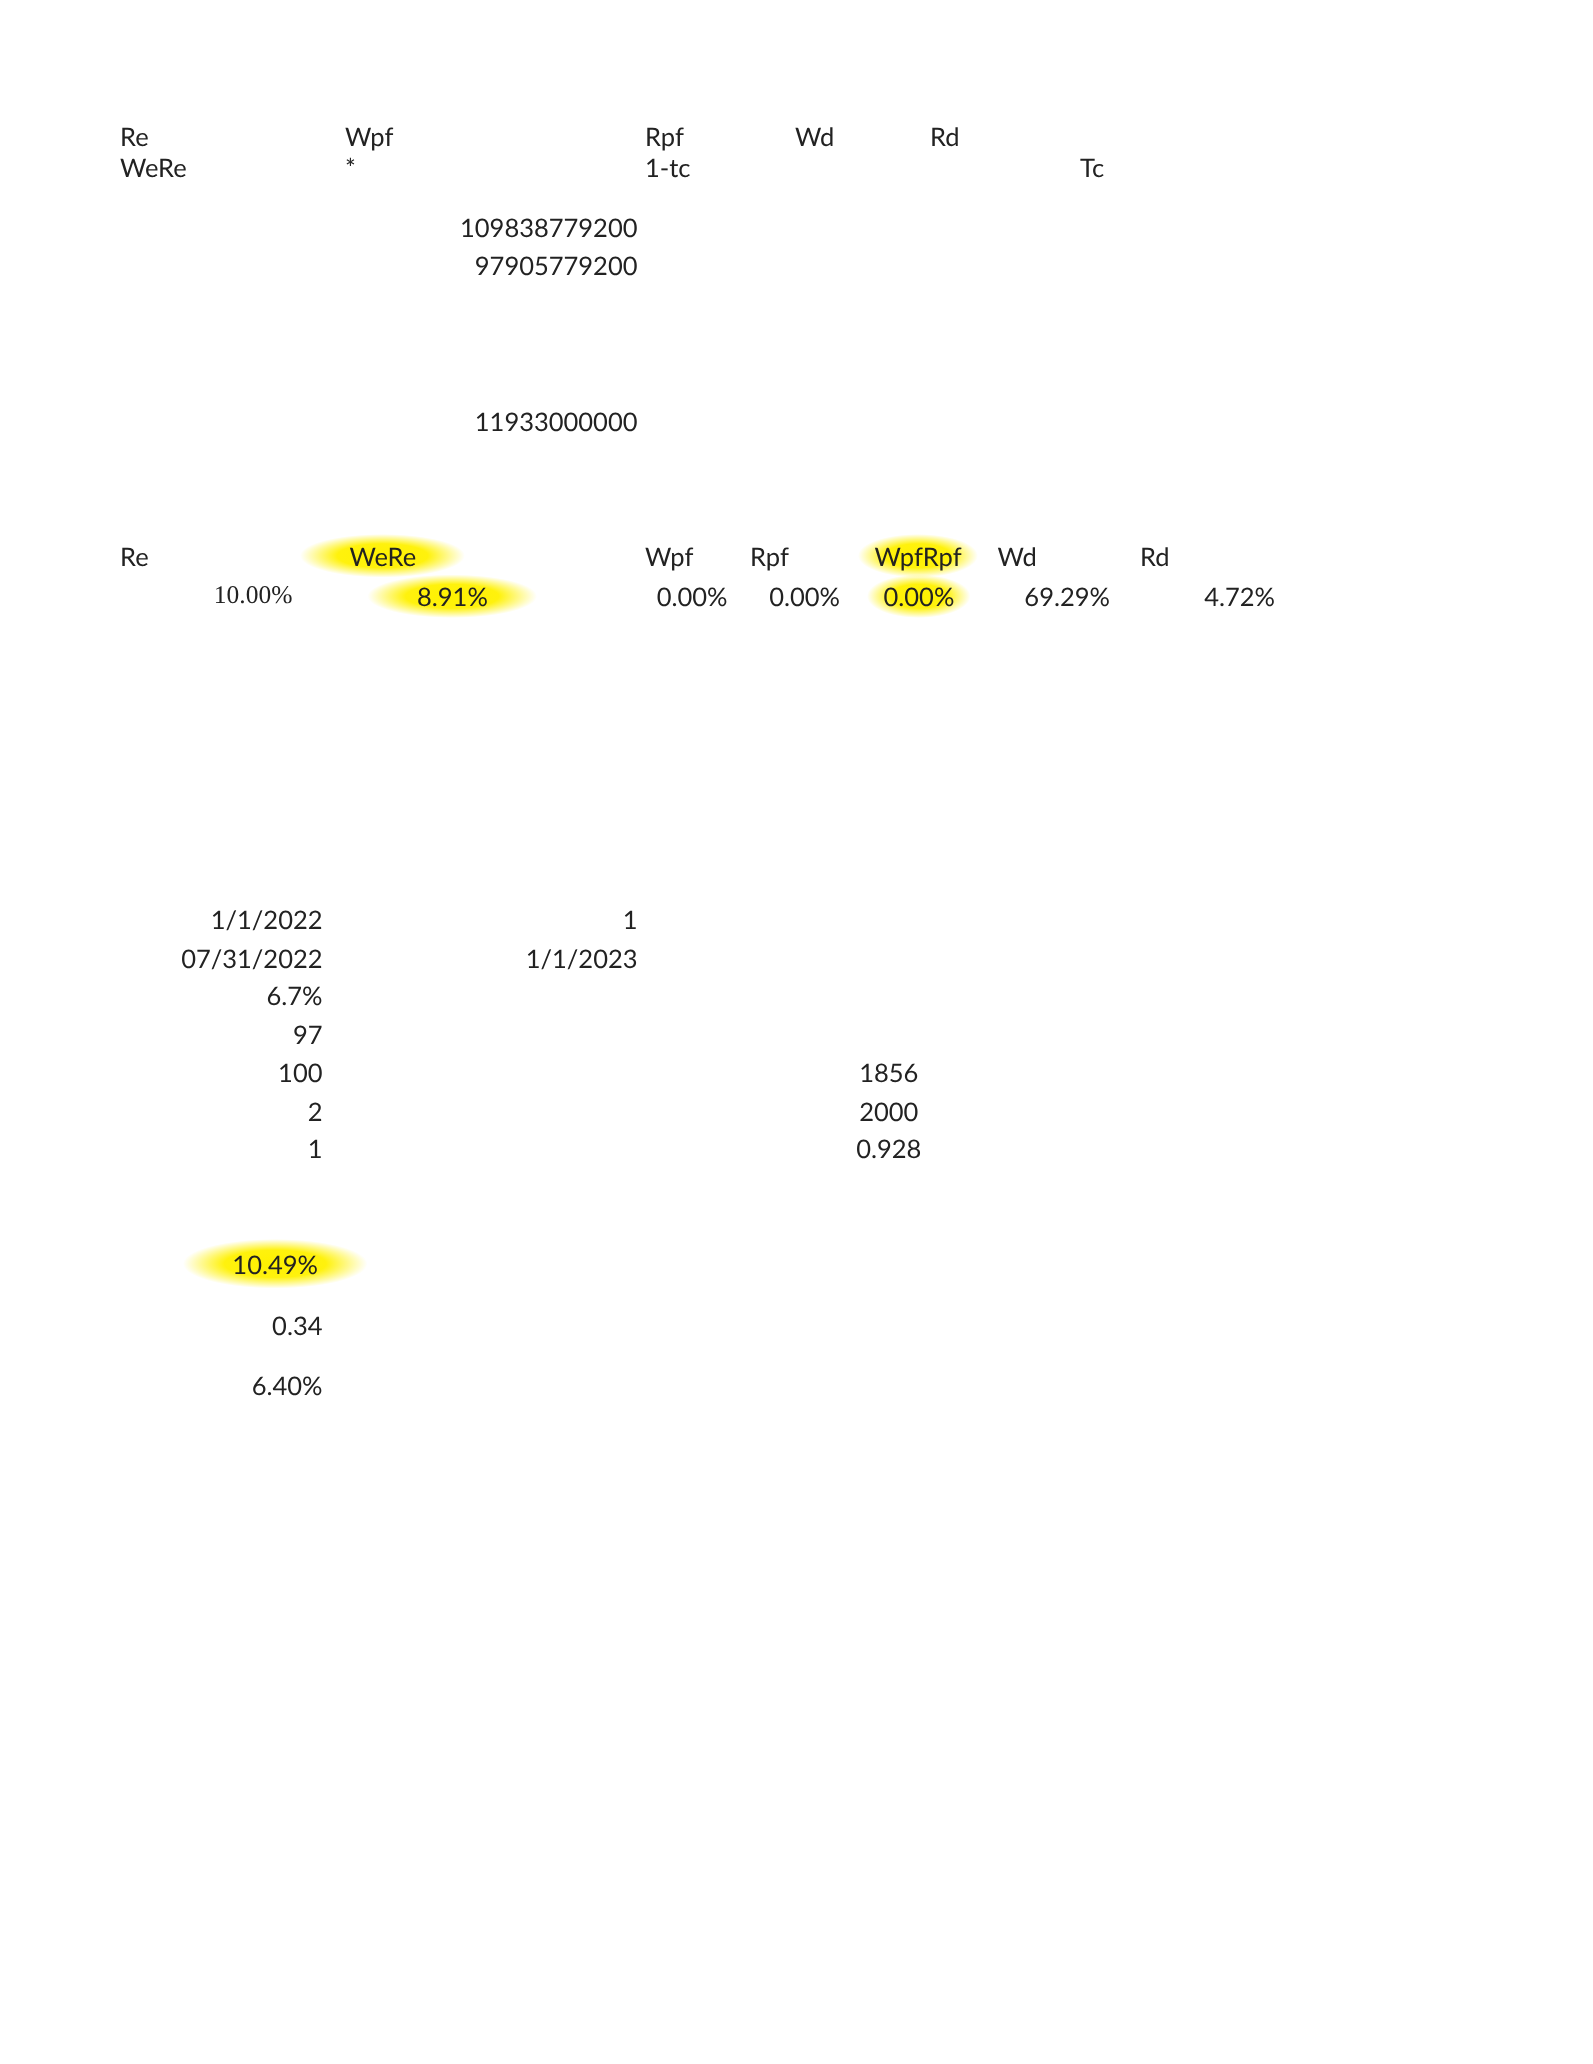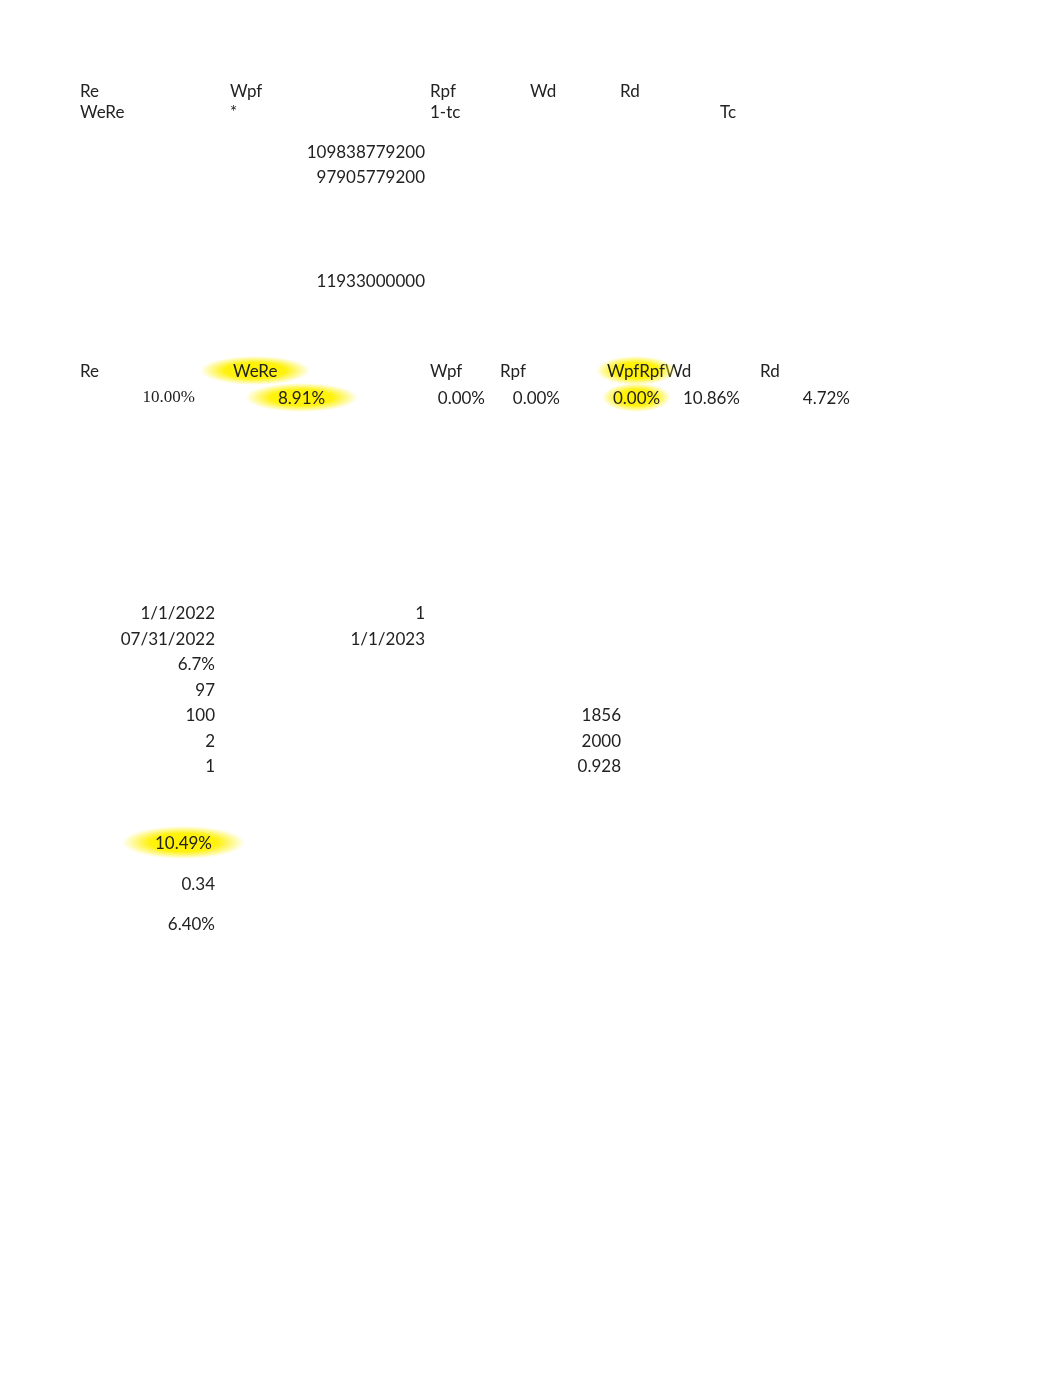--- a/index.html
+++ b/index.html
@@ -94,23 +94,23 @@
       text-align:right;
     }
     .sec3 .col-b {
       position:absolute;
       left:150px;
       width:195px;
       text-align:right;
     }
     .sec3 .col-c {
       position:absolute;
-      left:436px;
+      left:460px;
       width:105px;
-      text-align:right;
+      text-align:center;
     }
     .sec3 .line { line-height:1.5; height:25.5px; }
     .sec3 .gap { height:22px; }
   </style>
 </head>
 <body>
 
 <div class="sec1">
   <div class="sec1-col1">
     <div>Re</div>
@@ -153,27 +153,27 @@
     <span class="val" style="display:block;margin-left:45px;"><span class="hl hl-wide" style="z-index:1;position:relative;"><span style="position:relative;z-index:2;margin-top:48px;">8.91%</span></span></span>
   </div>
   <div class="sec2-col" style="left:350px;">
     <span class="lbl">Wpf</span>
     <span class="val right" style="display:block;width:55px;">0.00%</span>
   </div>
   <div class="sec2-col" style="left:420px;">
     <span class="lbl">Rpf</span>
     <span class="val right" style="display:block;width:60px;">0.00%</span>
   </div>
-  <div class="sec2-col" style="left:524px;">
+  <div class="sec2-col" style="left:500px;">
     <span class="lbl"><span class="hl" style="z-index:1;position:relative;"><span style="position:relative;z-index:2;">WpfRpf</span></span></span>
     <span class="val" style="display:block;margin-left:6px;"><span class="hl" style="z-index:1;position:relative;"><span style="position:relative;z-index:2;">0.00%</span></span></span>
   </div>
   <div class="sec2-col" style="left:585px;">
     <span class="lbl">Wd</span>
-    <span class="val right" style="display:block;width:75px;">10.86%</span>
+    <span class="val right" style="display:block;width:75px;">69.29%</span>
   </div>
   <div class="sec2-col" style="left:680px;">
     <span class="lbl">Rd</span>
     <span class="val right" style="display:block;width:90px;">4.72%</span>
   </div>
 </div>
 
 <div class="sec3">
   <div class="col-a">
     <div class="line">1/1/2022</div>

